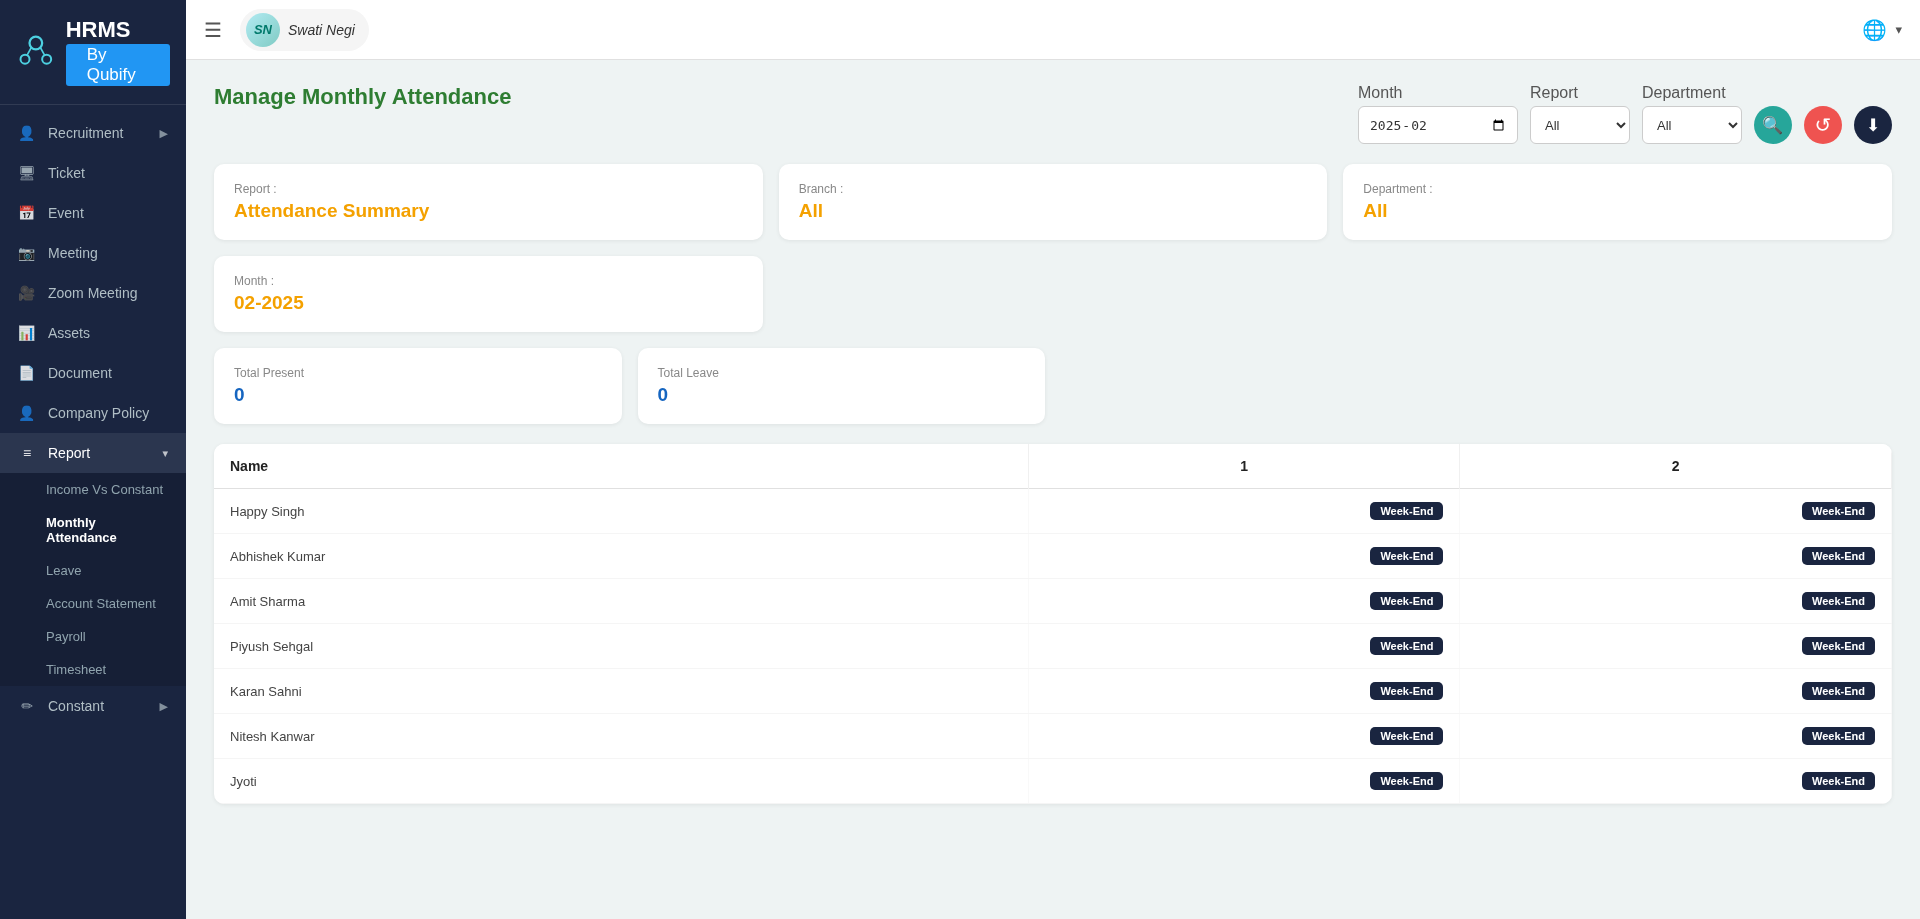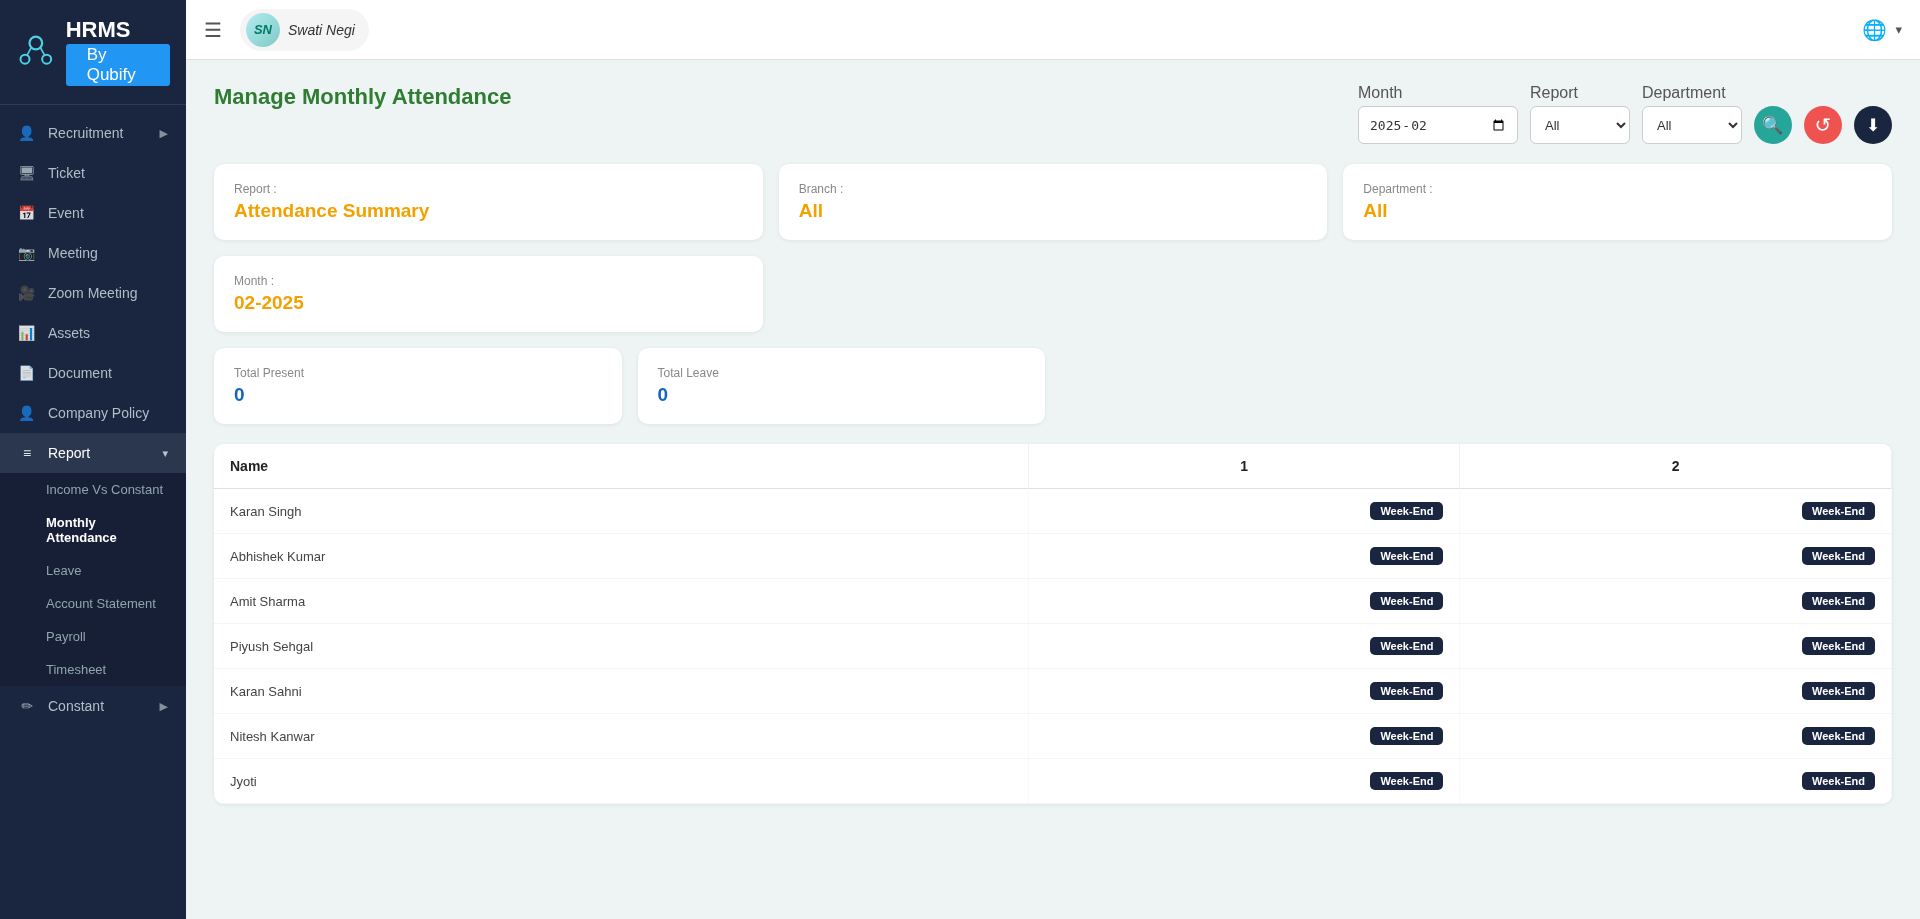--- a/index.html
+++ b/index.html
@@ -364,21 +364,21 @@
       <table class="att-table">
         <thead>
           <tr>
             <th>Name</th>
             <th>1</th>
             <th>2</th>
           </tr>
         </thead>
         <tbody id="attendance-tbody">
         <tr>
-      <td>Karan Singh</td>
+      <td>Happy Singh</td>
       <td><span class="badge-weekend">Week-End</span></td>
       <td><span class="badge-weekend">Week-End</span></td>
     </tr>
             <tr>
       <td>Abhishek Kumar</td>
       <td><span class="badge-weekend">Week-End</span></td>
       <td><span class="badge-weekend">Week-End</span></td>
     </tr>
             <tr>
       <td>Amit Sharma</td>

